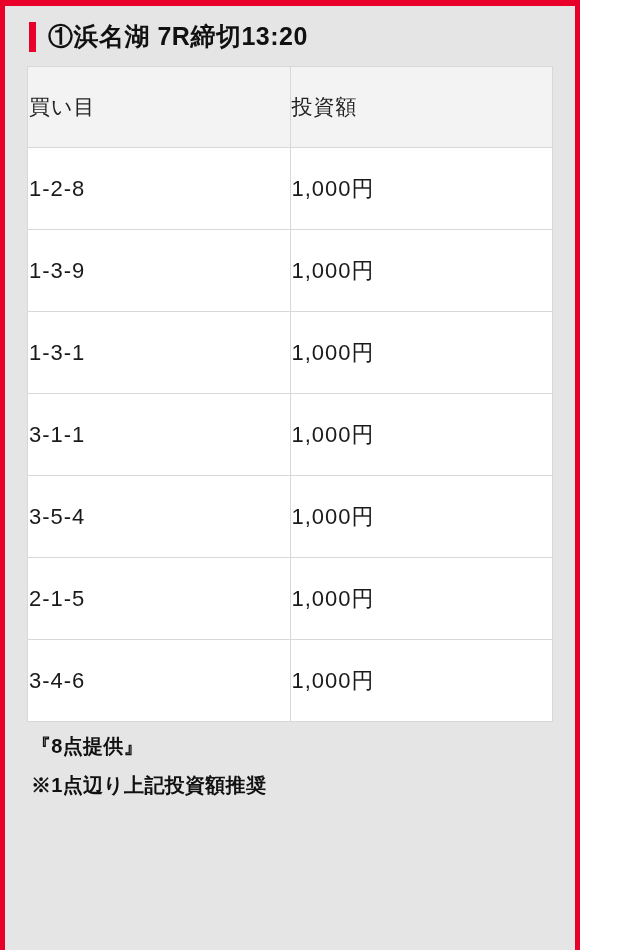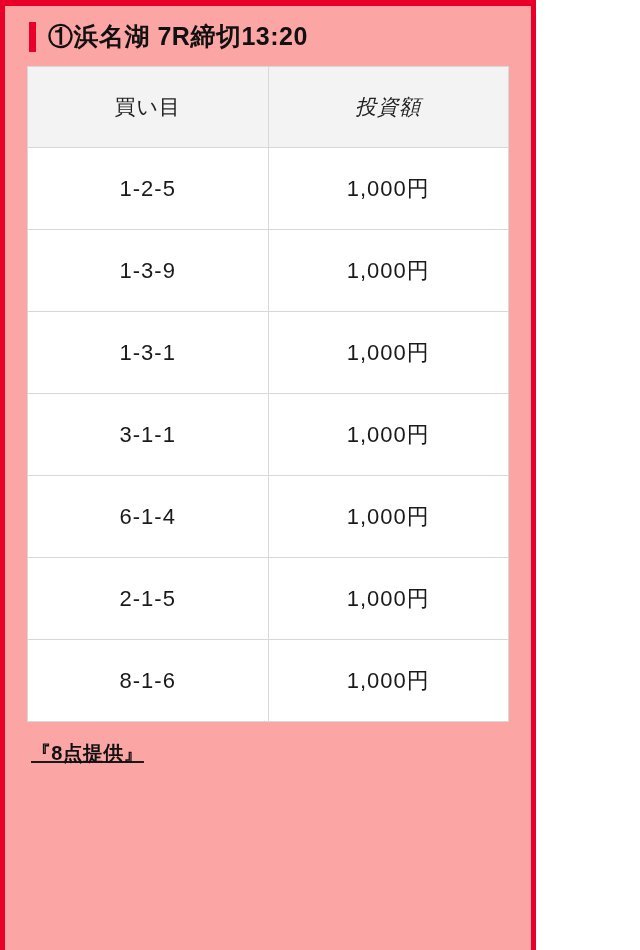--- a/index.html
+++ b/index.html
@@ -9,27 +9,27 @@
   body {
     width: 640px;
     height: 950px;
     background: #ffffff;
     font-family: "Liberation Sans", sans-serif;
     color: #1a1a1a;
     overflow: hidden;
     position: relative;
   }
   .page {
-    width: 536px;
+    width: 580px;
     height: 950px;
     box-sizing: border-box;
     border-left: 5px solid #e8002a;
     border-right: 5px solid #e8002a;
     border-top: 6px solid #e8002a;
-    background: #fca5a5;
+    background: #e5e5e5;
     position: relative;
   }
   .inner {
     padding: 0 22px;
   }
   .title-row {
     display: flex;
     align-items: center;
     margin-top: 16px;
     margin-bottom: 14px;
@@ -52,42 +52,41 @@
   }
   table.bet-table {
     width: 100%;
     border-collapse: collapse;
     table-layout: fixed;
     background: #ffffff;
   }
   table.bet-table th,
   table.bet-table td {
     border: 1px solid #d8d8d8;
-    text-align: center;
+    text-align: left;
     font-weight: normal;
   }
   table.bet-table th {
     background: #f3f3f3;
     height: 78px;
     font-size: 21px;
     color: #222222;
     letter-spacing: 1px;
   }
   table.bet-table td {
     height: 79px;
     font-size: 22px;
     color: #1a1a1a;
     letter-spacing: 1px;
   }
   .col-left { width: 50%; }
-  .col-right { width: 50%; font-style: italic; }
+  .col-right { width: 50%; }
   .notes {
-    margin-top: 12px;
+    margin-top: 5px;
     padding-left: 4px;
-    text-decoration: underline;
   }
   .notes div {
     font-size: 20px;
     font-weight: bold;
     color: #111111;
     line-height: 1.95;
     letter-spacing: 0.3px;
     white-space: nowrap;
   }
 </style>
@@ -104,48 +103,49 @@
 
     <table class="bet-table">
       <thead>
         <tr>
           <th class="col-left">買い目</th>
           <th class="col-right">投資額</th>
         </tr>
       </thead>
       <tbody>
         <tr>
-          <td>1-2-5</td>
+          <td>1-2-8</td>
           <td>1,000円</td>
         </tr>
         <tr>
           <td>1-3-9</td>
           <td>1,000円</td>
         </tr>
         <tr>
           <td>1-3-1</td>
           <td>1,000円</td>
         </tr>
         <tr>
           <td>3-1-1</td>
           <td>1,000円</td>
         </tr>
         <tr>
-          <td>6-1-4</td>
+          <td>3-5-4</td>
           <td>1,000円</td>
         </tr>
         <tr>
           <td>2-1-5</td>
           <td>1,000円</td>
         </tr>
         <tr>
-          <td>8-1-6</td>
+          <td>3-4-6</td>
           <td>1,000円</td>
         </tr>
       </tbody>
     </table>
 
     <div class="notes">
       <div>『8点提供』</div>
+      <div>※1点辺り上記投資額推奨</div>
     </div>
 
   </div>
 </div>
 
 </body></html>

